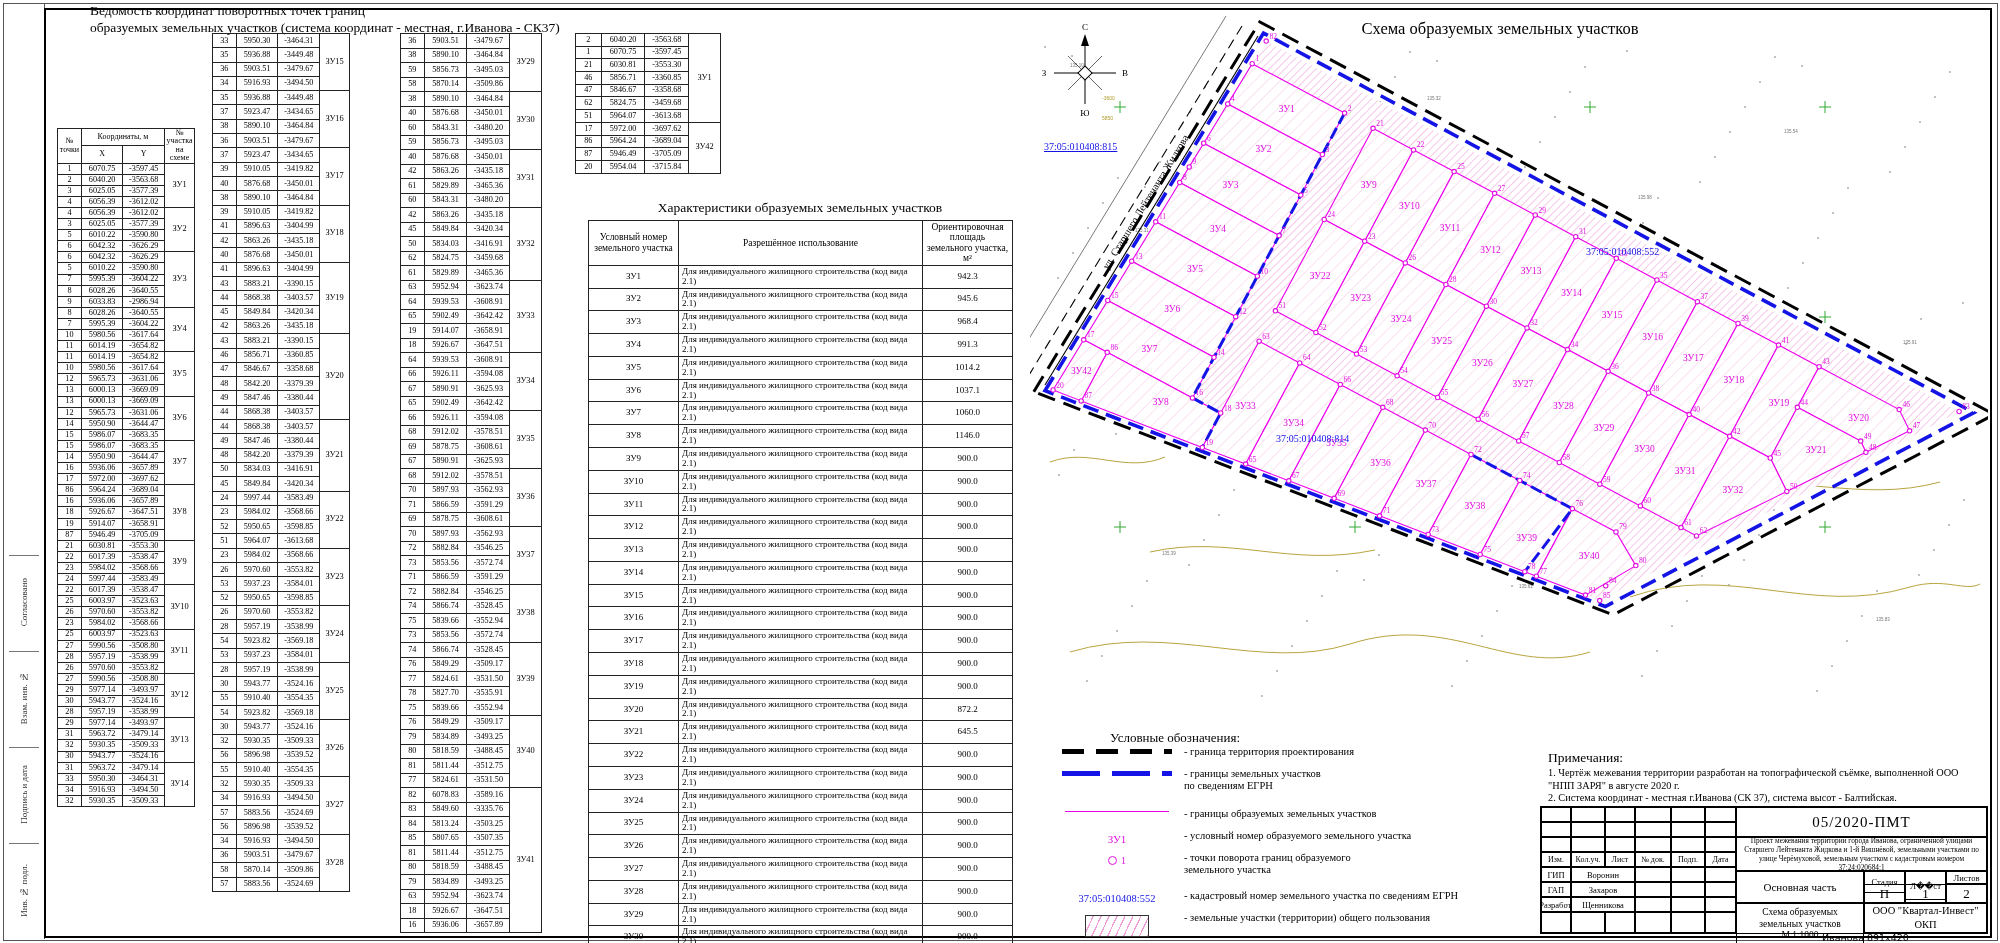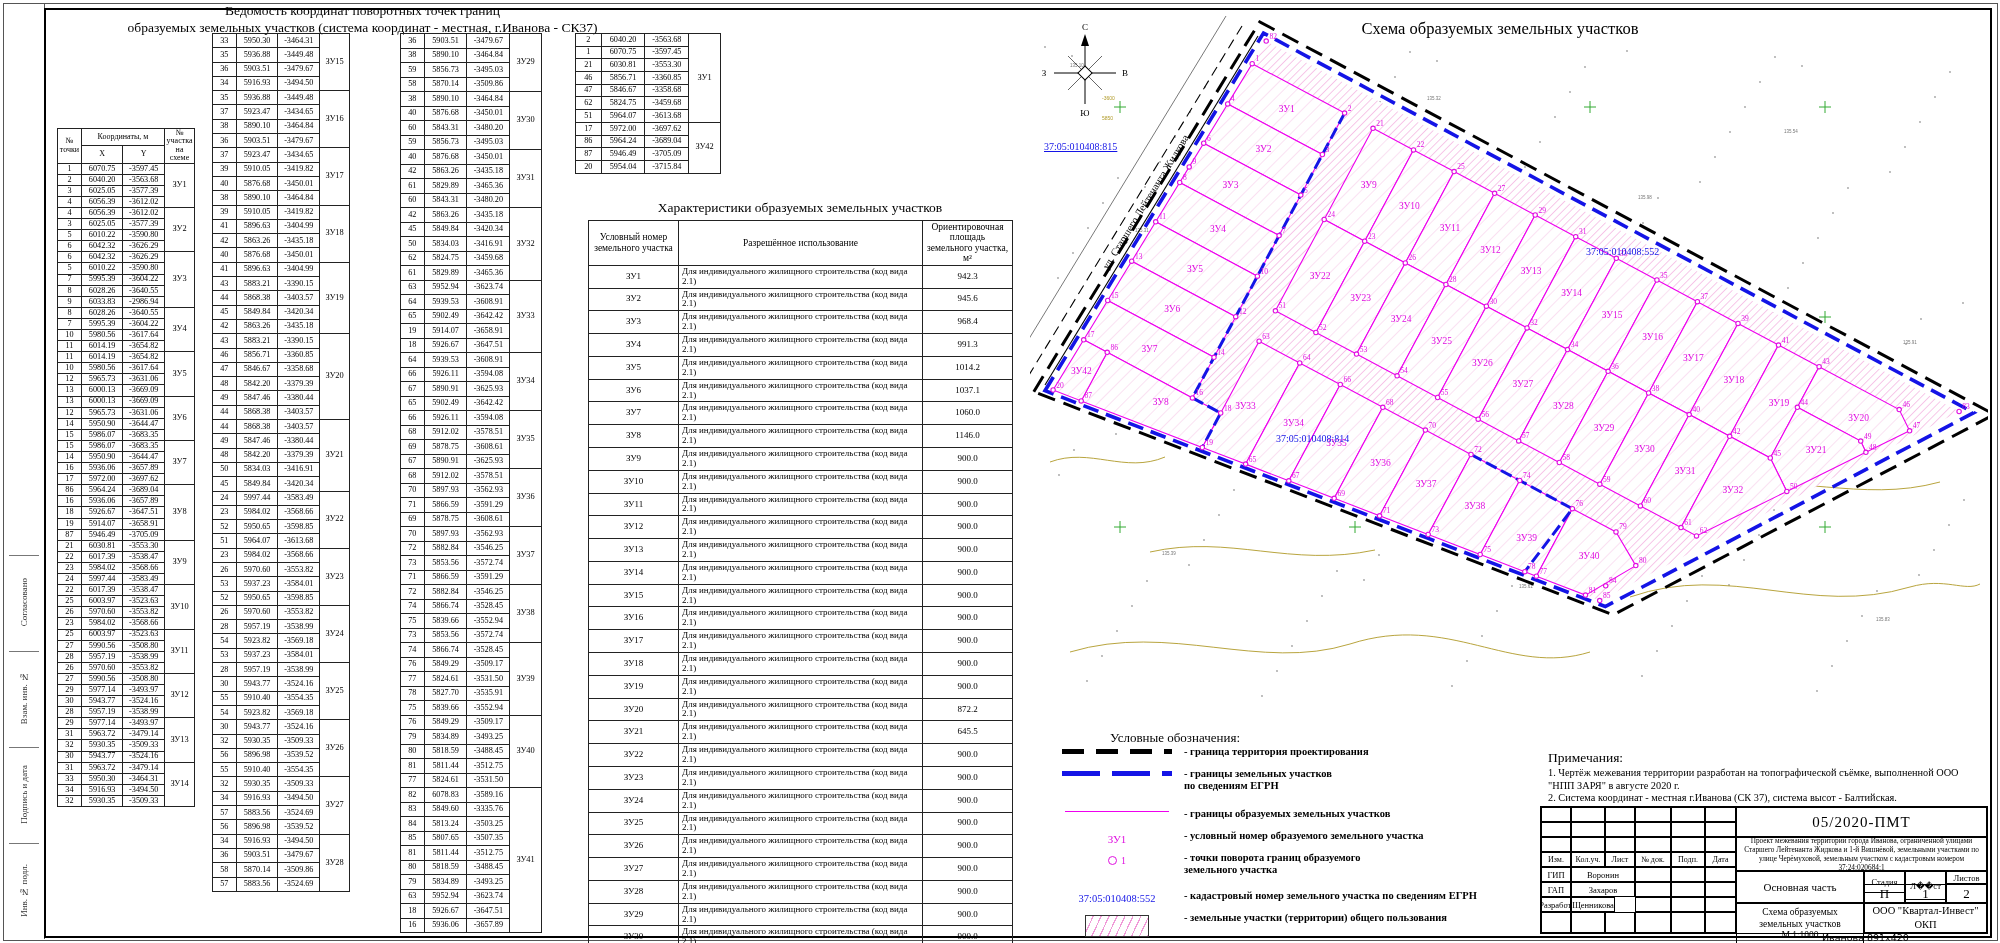--- a/index.html
+++ b/index.html
@@ -8,21 +8,21 @@
   .abs{position:absolute;}
   
   #outer-border{left:3px;top:3px;width:1993px;height:936px;border:1px solid #555;}
   #main-frame{left:44px;top:8px;width:1944px;height:926px;border:2px solid #000;}
   #margin-col{left:3px;top:3px;width:41px;height:936px;border-right:1px solid #555;}
   .margin-cell{position:absolute;left:6px;width:30px;border-top:1px solid #777;
     display:flex;align-items:center;justify-content:center;}
   .margin-cell span{writing-mode:vertical-rl;transform:rotate(180deg);font-size:9px;color:#333;
     font-family:"Liberation Serif",serif;}
   
-  #list-header{left:90px;top:3px;width:545px;text-align:center;line-height:1.25;}
+  #list-header{left:90px;top:3px;width:545px;line-height:1.25;}
   #list-header .l1{font-size:13.5px;}
   #list-header .l2{font-size:13.5px;}
   
   .ctwrap{position:absolute;}
   table.ct{border-collapse:collapse;table-layout:fixed;}
   table.ct td{border:1px solid #222;text-align:center;padding:0;overflow:hidden;
     font-size:8.2px;line-height:1;}
   #col1 table.ct td{height:10.1px;}
   #col2 table.ct td{height:13.3px;}
   #col3 table.ct td{height:13.5px;}
@@ -41,21 +41,21 @@
   table.chart td.h{text-align:center;font-size:9.5px;}
   table.chart td.num{text-align:center;}
   table.chart td.area{text-align:center;}
   
   #mappanel{left:1030px;top:12px;width:958px;height:716px;}
   
   #legend{left:1058px;top:722px;width:480px;height:212px;font-size:10.5px;}
   #legend .lt{position:absolute;left:52px;top:8px;font-size:13px;}
   .litem{position:absolute;left:0;width:480px;}
   .lsw{position:absolute;left:0px;top:3px;width:118px;display:flex;align-items:center;justify-content:center;}
-  .llab{position:absolute;left:126px;top:0;width:350px;line-height:1.15;white-space:pre-line;font-weight:bold;}
+  .llab{position:absolute;left:126px;top:0;width:350px;line-height:1.15;white-space:pre-line;}
   .sw-bdash{width:110px;height:5px;background:repeating-linear-gradient(90deg,#000 0 22px,transparent 22px 34px);}
   .sw-bluedash{width:110px;height:5px;background:repeating-linear-gradient(90deg,#1414e6 0 38px,transparent 38px 50px);}
   .sw-mline{width:104px;height:0px;border-top:1.6px solid #ee00ee;}
   .sw-zu{color:#e011e0;font-size:11px;}
   .sw-pt{color:#e011e0;font-size:10px;display:flex;align-items:center;gap:4px;}
   .sw-pt i{display:inline-block;width:7px;height:7px;border:1.6px solid #e011e0;border-radius:50%;}
   .sw-cad{color:#1414e6;font-size:10.5px;}
   .sw-hatch{width:62px;height:20px;border:1px solid #333;
      background:repeating-linear-gradient(115deg,transparent 0 6px,#f09ad8 6px 7.2px);}
   
@@ -1925,21 +1925,21 @@
       <div class="cell" style="left:30px;top:60px;width:64px;height:15px;font-size:8.5px">Воронин</div>
       <div class="cell" style="left:94px;top:60px;width:36px;height:15px"></div>
       <div class="cell" style="left:130px;top:60px;width:34px;height:15px"></div>
       <div class="cell" style="left:164px;top:60px;width:31px;height:15px"></div>
       <div class="cell" style="left:0px;top:75px;width:30px;height:15px;font-size:8.5px">ГАП</div>
       <div class="cell" style="left:30px;top:75px;width:64px;height:15px;font-size:8.5px">Захаров</div>
       <div class="cell" style="left:94px;top:75px;width:36px;height:15px"></div>
       <div class="cell" style="left:130px;top:75px;width:34px;height:15px"></div>
       <div class="cell" style="left:164px;top:75px;width:31px;height:15px"></div>
       <div class="cell" style="left:0px;top:90px;width:30px;height:15px;font-size:8.5px">Разработ.</div>
-      <div class="cell" style="left:30px;top:90px;width:44px;height:15px;font-size:8.5px">Щенникова</div>
+      <div class="cell" style="left:30px;top:90px;width:64px;height:15px;font-size:8.5px">Щенникова</div>
       <div class="cell" style="left:94px;top:90px;width:36px;height:15px"></div>
       <div class="cell" style="left:130px;top:90px;width:34px;height:15px"></div>
       <div class="cell" style="left:164px;top:90px;width:31px;height:15px"></div>
       <div class="cell" style="left:0px;top:105px;width:30px;height:21px"></div>
       <div class="cell" style="left:30px;top:105px;width:34px;height:21px"></div>
       <div class="cell" style="left:64px;top:105px;width:30px;height:21px"></div>
       <div class="cell" style="left:94px;top:105px;width:36px;height:21px"></div>
       <div class="cell" style="left:130px;top:105px;width:34px;height:21px"></div>
       <div class="cell" style="left:164px;top:105px;width:31px;height:21px"></div>
       <div class="cell" id="tb-code" style="left:195px;top:0px;width:251px;height:30px">05/2020-ПМТ</div>

